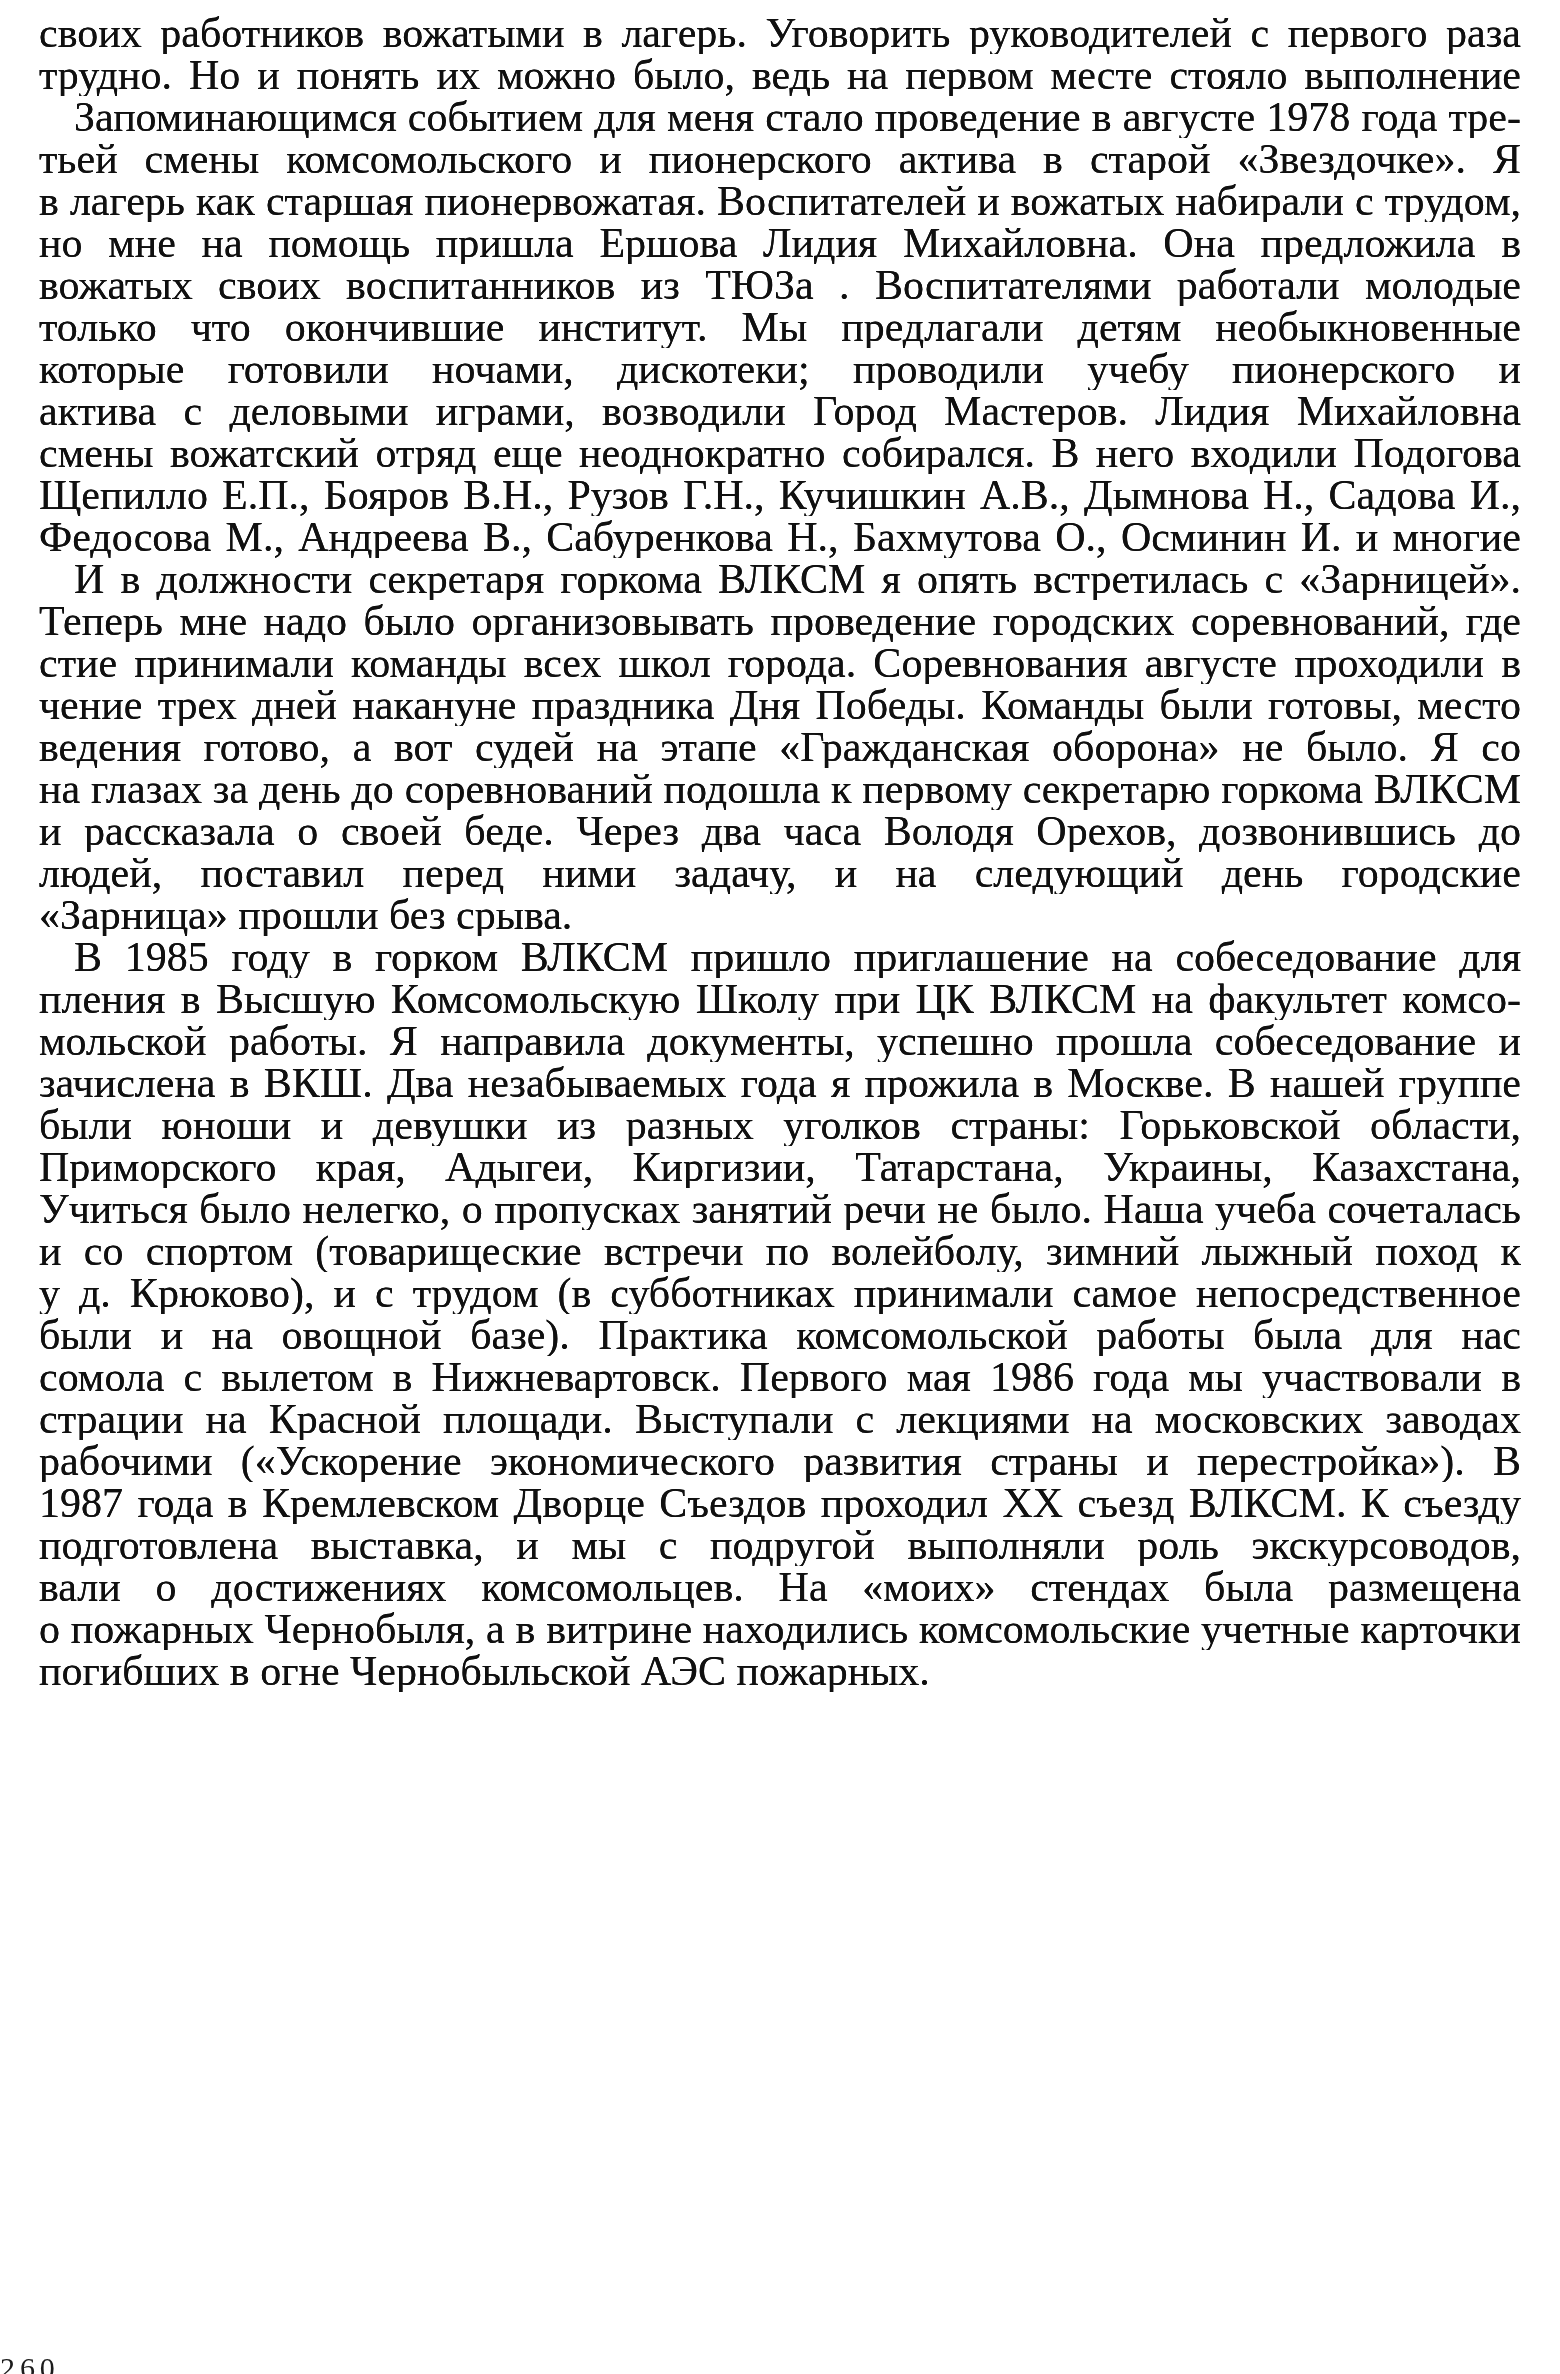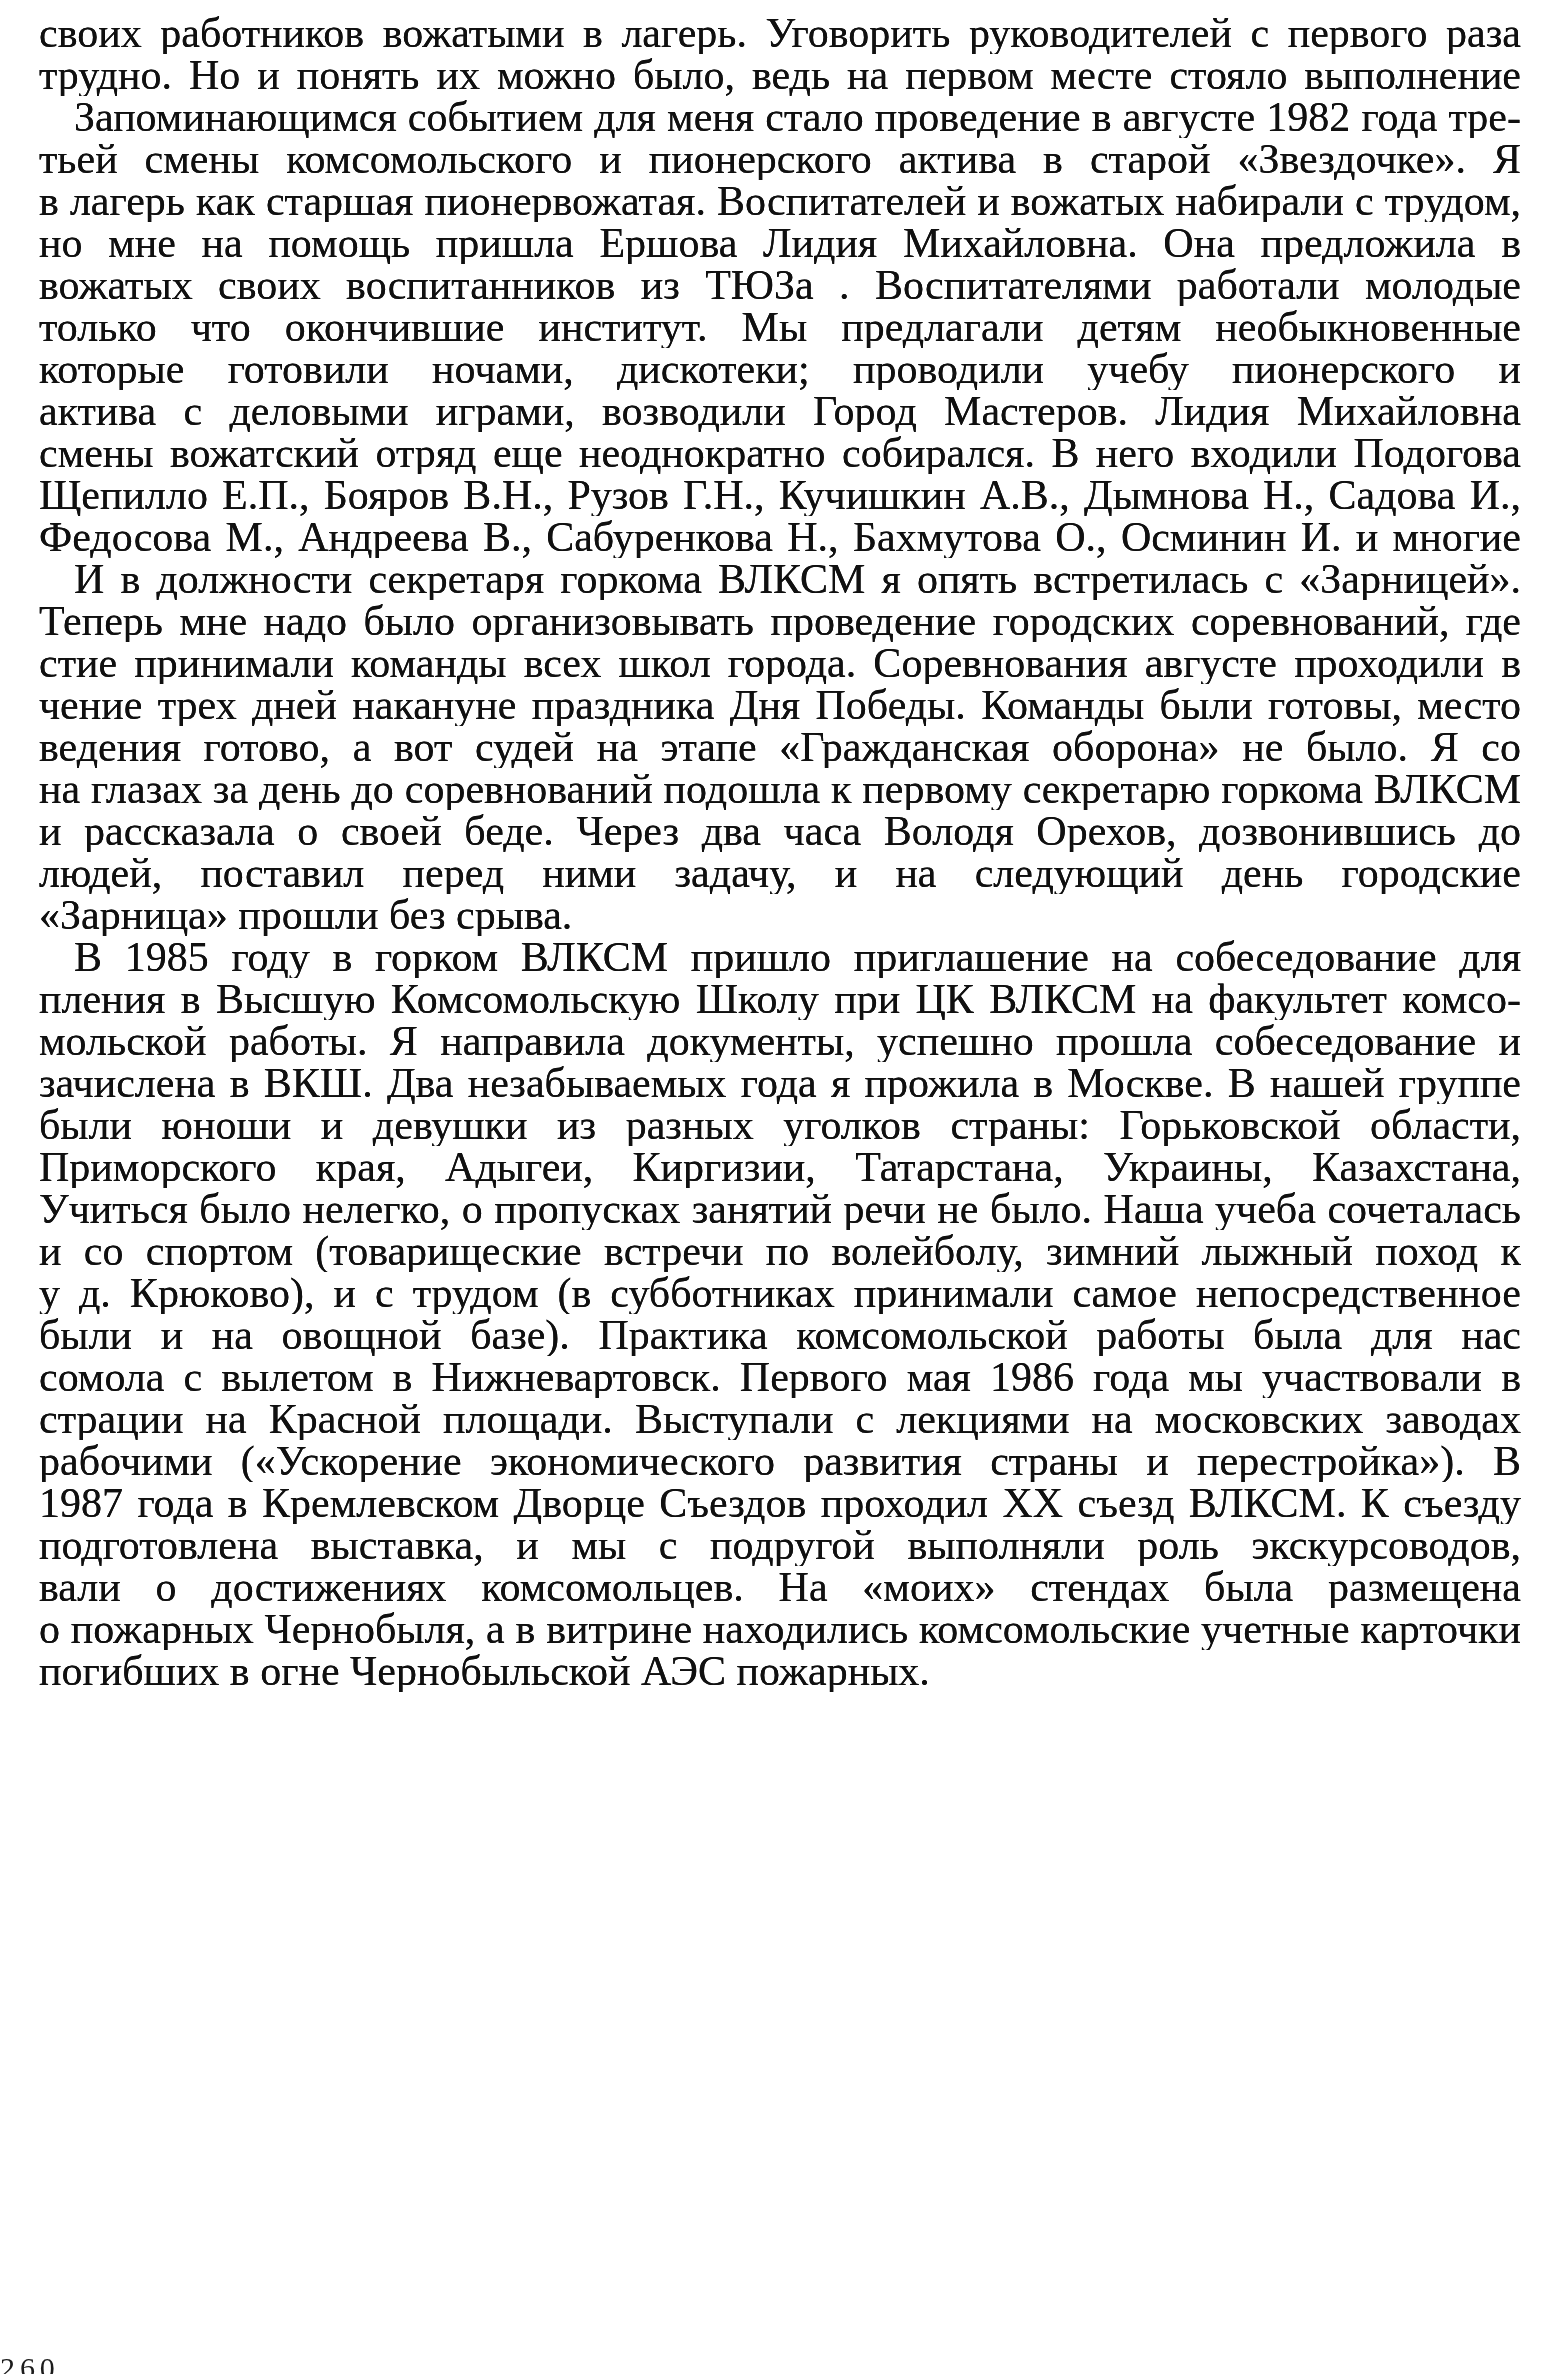--- a/index.html
+++ b/index.html
@@ -60,21 +60,21 @@
 </head>
 <body>
 
 <div class="page" style="background: rgb(255, 255, 255); color: rgb(16, 16, 16);">
   <div class="text-block">
       <div class="paragraph">
         <div class="line">своих работников вожатыми в лагерь. Уговорить руководителей с первого раза было</div>
         <div class="line">трудно. Но и понять их можно было, ведь на первом месте стояло выполнение плана.</div>
       </div>
       <div class="paragraph">
-        <div class="line indent">Запоминающимся событием для меня стало проведение в августе 1982 года тре-</div>
+        <div class="line indent">Запоминающимся событием для меня стало проведение в августе 1978 года тре-</div>
         <div class="line">тьей смены комсомольского и пионерского актива в старой «Звездочке». Я поехала</div>
         <div class="line">в лагерь как старшая пионервожатая. Воспитателей и вожатых набирали с трудом,</div>
         <div class="line">но мне на помощь пришла Ершова Лидия Михайловна. Она предложила в качестве</div>
         <div class="line">вожатых своих воспитанников из ТЮЗа . Воспитателями работали молодые педагоги,</div>
         <div class="line">только что окончившие институт. Мы предлагали детям необыкновенные концерты,</div>
         <div class="line">которые готовили ночами, дискотеки; проводили учебу пионерского и комсомольского</div>
         <div class="line">актива с деловыми играми, возводили Город Мастеров. Лидия Михайловна Ершова</div>
         <div class="line">смены вожатский отряд еще неоднократно собирался. В него входили Подогова С.В.,</div>
         <div class="line">Щепилло Е.П., Бояров В.Н., Рузов Г.Н., Кучишкин А.В., Дымнова Н., Садова И.,</div>
         <div class="line">Федосова М., Андреева В., Сабуренкова Н., Бахмутова О., Осминин И. и многие другие.</div>

